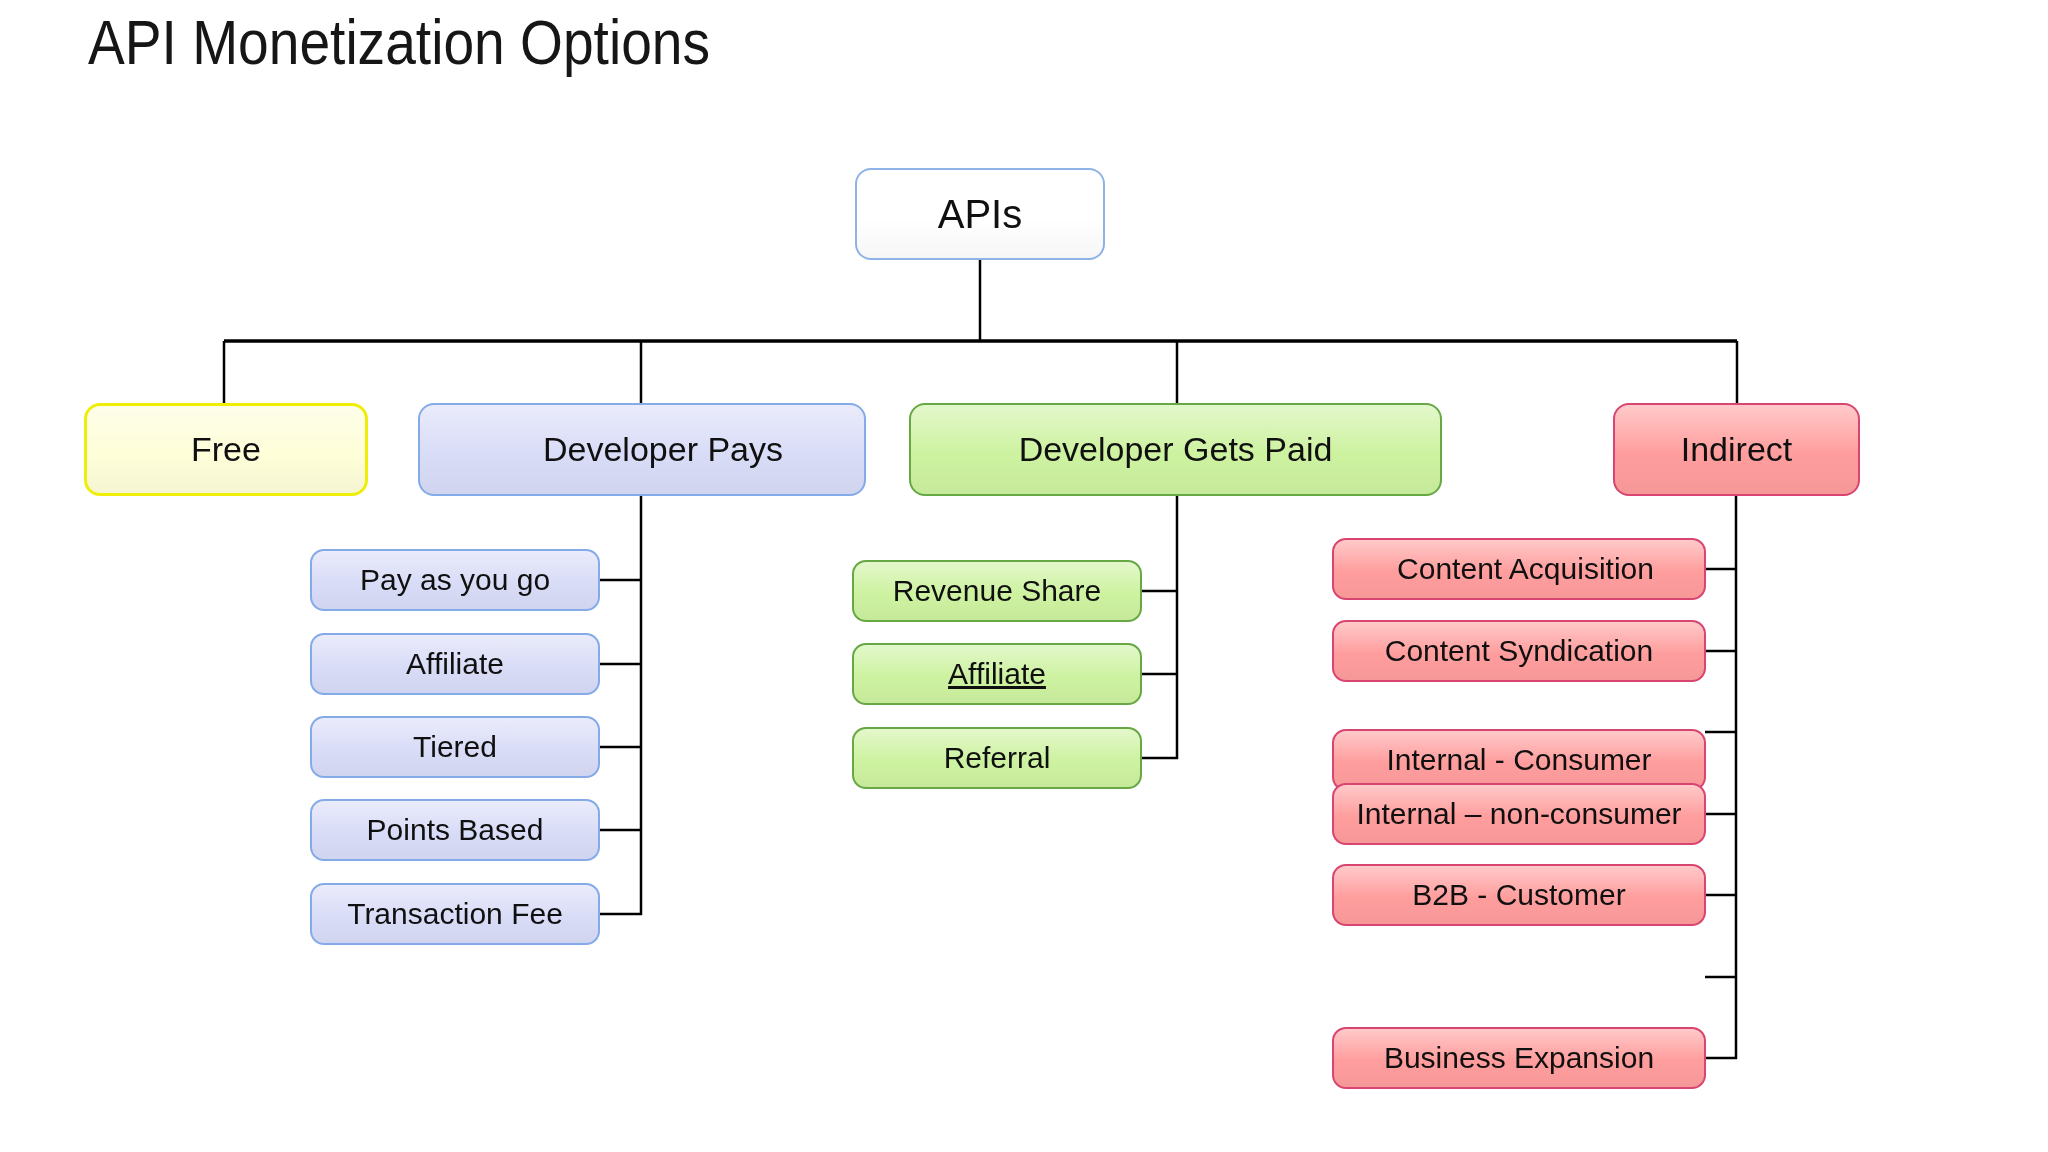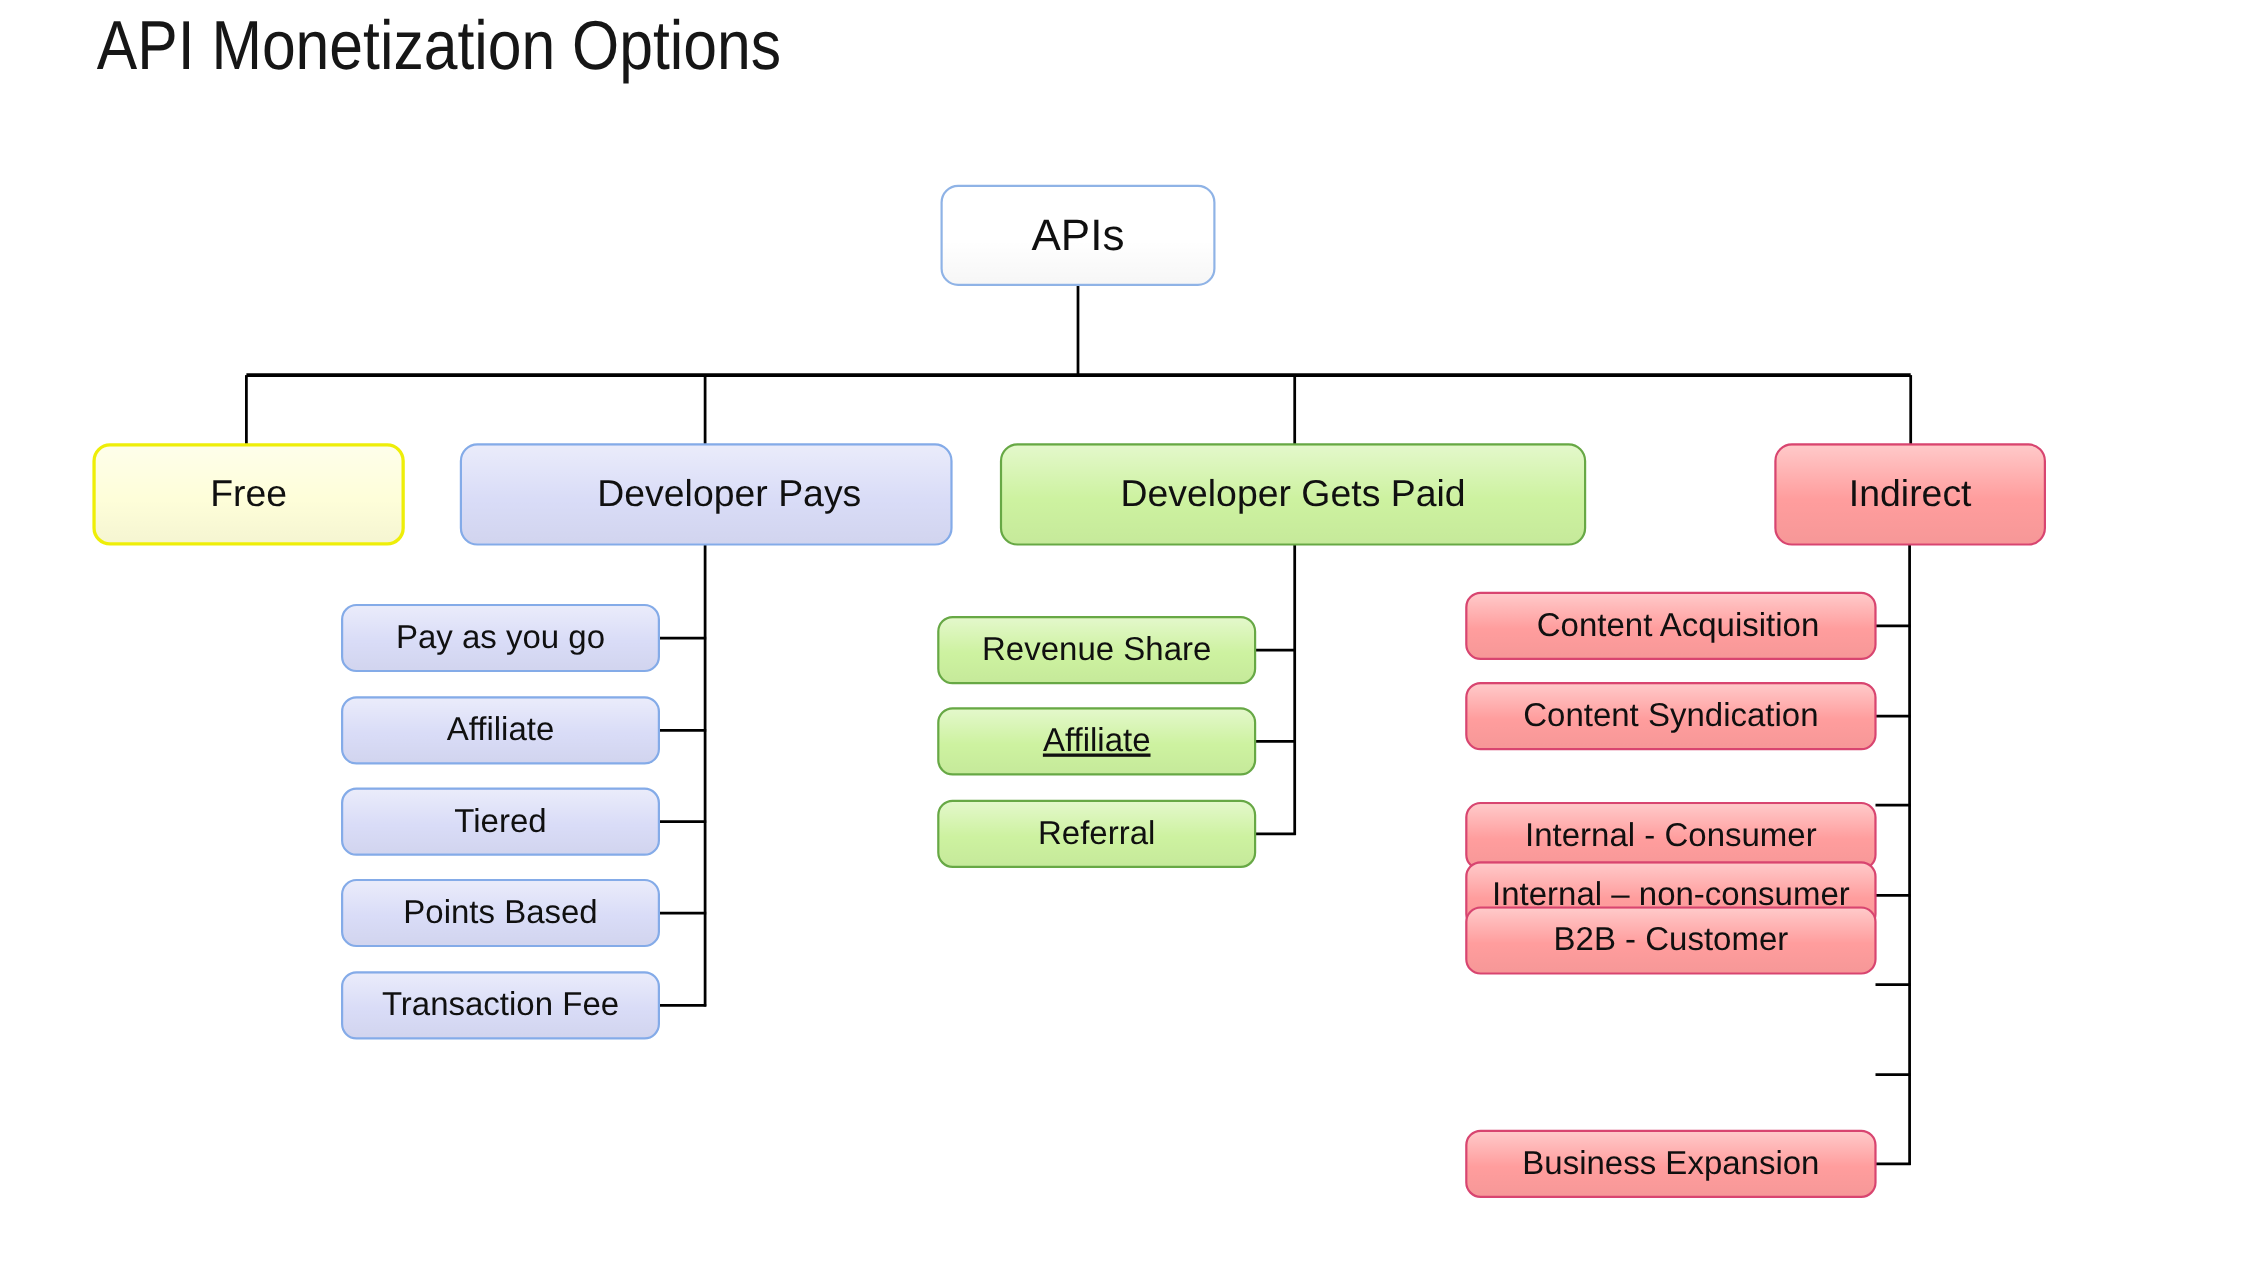--- a/index.html
+++ b/index.html
@@ -72,16 +72,16 @@
   <div class="node child" style="left: 310px; top: 883px; width: 290px; height: 62px; background-color: rgb(217, 220, 247); border-color: rgb(132, 171, 232);">Transaction Fee</div>
 
   <div class="node child" style="left: 852px; top: 560px; width: 290px; height: 62px; background-color: rgb(205, 242, 160); border-color: rgb(103, 168, 69);">Revenue Share</div>
   <div class="node child" style="left: 852px; top: 643px; width: 290px; height: 62px; background-color: rgb(205, 242, 160); border-color: rgb(103, 168, 69); text-decoration: underline;">Affiliate</div>
   <div class="node child" style="left: 852px; top: 727px; width: 290px; height: 62px; background-color: rgb(205, 242, 160); border-color: rgb(103, 168, 69);">Referral</div>
 
   <div class="node child" style="left: 1332px; top: 538px; width: 374px; height: 62px; background-color: rgb(255, 157, 157); border-color: rgb(216, 69, 112); padding-left: 13px;">Content Acquisition</div>
   <div class="node child" style="left: 1332px; top: 620px; width: 374px; height: 62px; background-color: rgb(255, 157, 157); border-color: rgb(216, 69, 112);">Content Syndication</div>
   <div class="node child" style="left: 1332px; top: 701px; width: 374px; height: 62px; background-color: rgb(255, 157, 157); border-color: rgb(216, 69, 112); margin-top: 28px;">Internal - Consumer</div>
   <div class="node child" style="left: 1332px; top: 783px; width: 374px; height: 62px; background-color: rgb(255, 157, 157); border-color: rgb(216, 69, 112);">Internal – non-consumer</div>
-  <div class="node child" style="left: 1332px; top: 824px; width: 374px; height: 62px; background-color: rgb(255, 157, 157); border-color: rgb(216, 69, 112);">B2B - Customer</div>
+  <div class="node child" style="left: 1332px; top: 864px; width: 374px; height: 62px; background-color: rgb(255, 157, 157); border-color: rgb(216, 69, 112);">B2B - Customer</div>
   <div class="node child" style="left: 1332px; top: 1027px; width: 374px; height: 62px; background-color: rgb(255, 157, 157); border-color: rgb(216, 69, 112);">Business Expansion</div>
 
 </div>
 
 </body></html>

